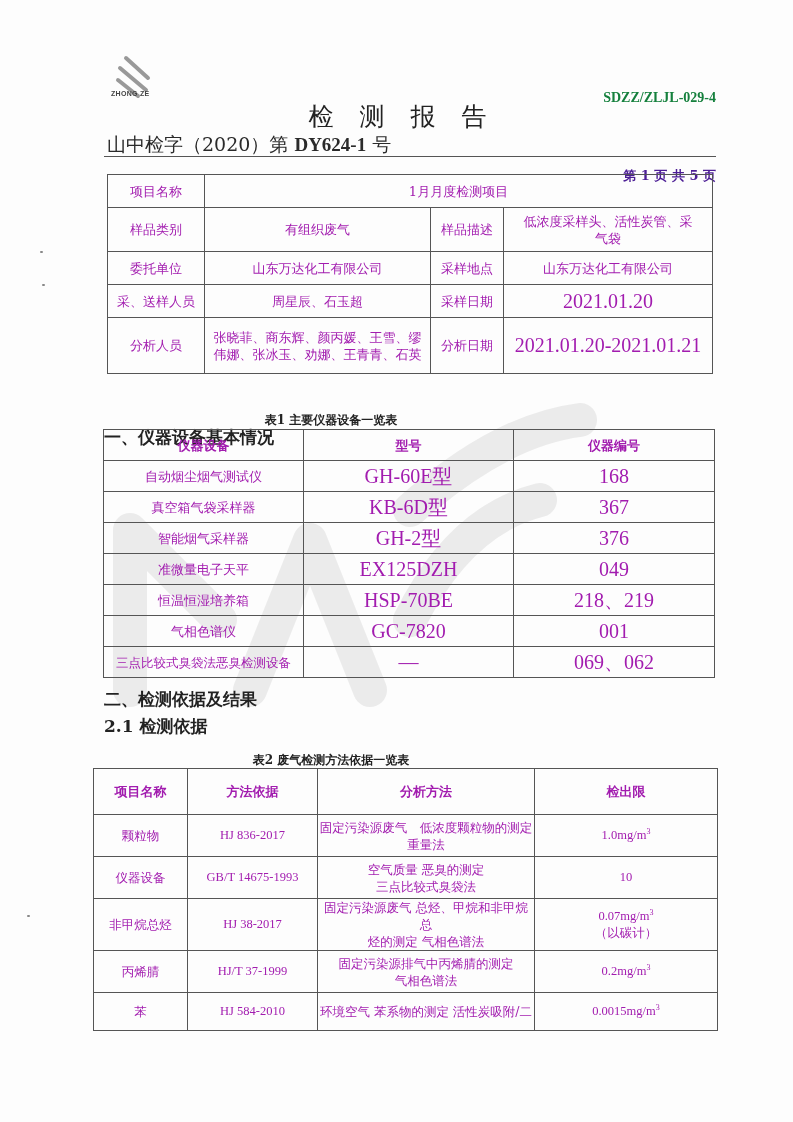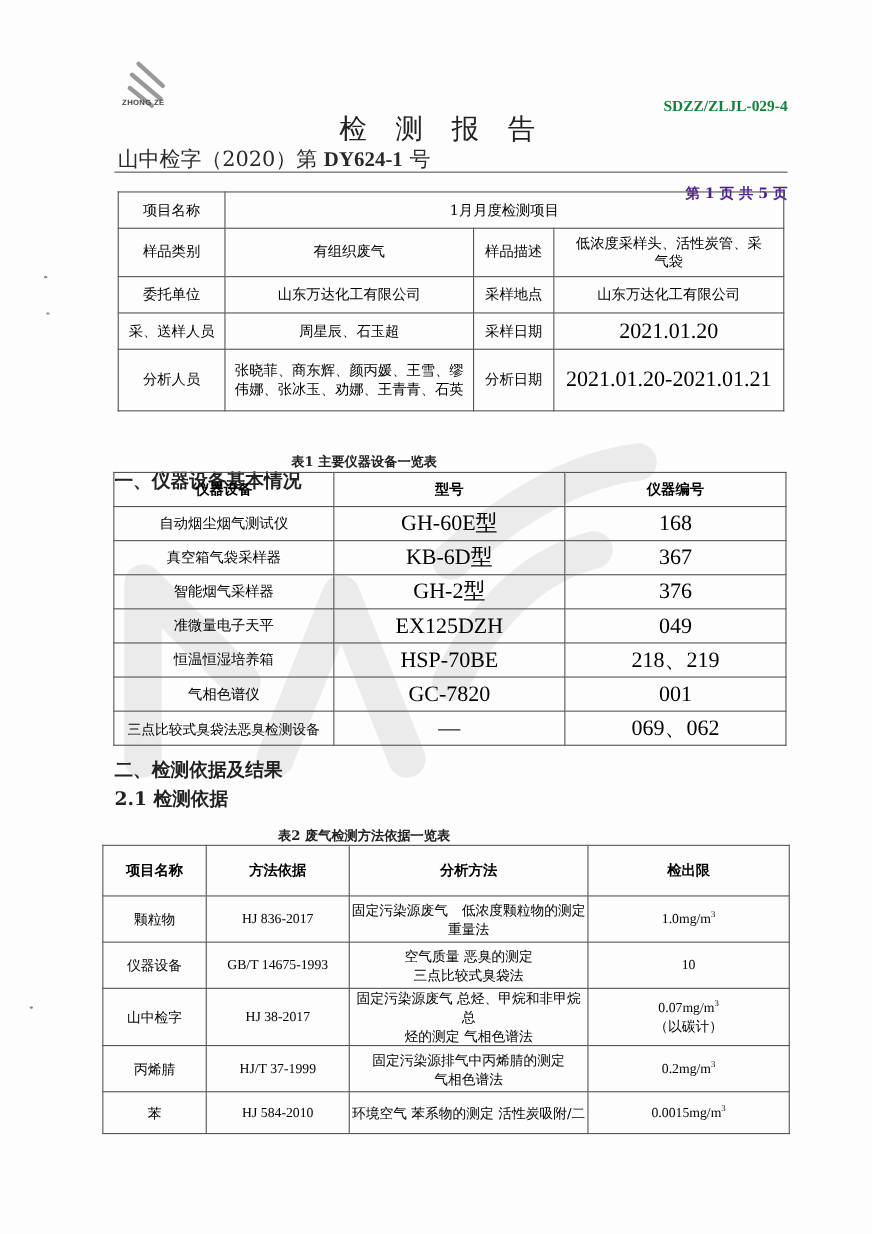--- a/index.html
+++ b/index.html
@@ -11,21 +11,21 @@
     .logo { position: absolute; left: 108px; top: 48px; width: 60px; height: 60px; }
     .logo-text { position: absolute; left: 111px; top: 90px; font-family: "Liberation Sans", sans-serif; font-size: 7px; font-weight: bold; letter-spacing: 0.3px; color: #444; }
 
     .doc-code { position: absolute; left: 560px; top: 90px; width: 156px; text-align: right; font-family: "Liberation Serif", serif; font-weight: bold; font-size: 14px; color: #15803d; }
     .title { position: absolute; left: 0; width: 770px; top: 100px; text-align: center; font-size: 25px; letter-spacing: 26px; color: #222; font-family: "DejaVu Serif", serif; padding-left: 51px; }
     .report-no { position: absolute; left: 107px; top: 132px; font-size: 19px; color: #2a2a2a; }
     .report-no b { font-family: "Liberation Serif", serif; }
     .page-no { position: absolute; left: 560px; top: 137px; width: 156px; text-align: right; font-size: 13px; font-weight: bold; color: #4c1d95; margin-top: 30px; }
     .header-rule { position: absolute; left: 104px; top: 156px; width: 612px; height: 1px; background: #555; }
 
-    table { border-collapse: collapse; position: absolute; font-size: 13px; color: #000000; }
+    table { border-collapse: collapse; position: absolute; font-size: 13px; color: #a21caf; }
     td, th { border: 1.2px solid #555; text-align: center; vertical-align: middle; font-weight: normal; line-height: 17px; }
     .num { font-family: "Liberation Serif", serif; font-size: 20px; }
 
     .info-table { left: 107px; top: 174px; width: 606px; }
     .info-table td { height: 33px; }
 
     .section { position: absolute; font-weight: bold; font-size: 17px; color: #222; font-family: "DejaVu Serif", serif; }
     .caption { position: absolute; left: 0; width: 662px; text-align: center; font-size: 12px; font-weight: bold; color: #222; }
 
     .equip-table { left: 103px; top: 429px; width: 612px; }
@@ -196,21 +196,21 @@
   <tr>
     <td>仪器设备</td>
     <td class="num">GB/T 14675-1993</td>
     <td>
           <div>空气质量 恶臭的测定</div>
           <div>三点比较式臭袋法</div>
         </td>
     <td class="num"><span>10</span></td>
   </tr>
   <tr>
-    <td>山中检字</td>
+    <td>非甲烷总烃</td>
     <td class="num">HJ 38-2017</td>
     <td>
           <div>固定污染源废气 总烃、甲烷和非甲烷总</div>
           <div>烃的测定 气相色谱法</div>
         </td>
     <td class="num">
           <div><span>0.07mg/m</span><sup>3</sup></div>
           <div style="font-size:12.5px">（以碳计）</div>
         </td>
   </tr>

